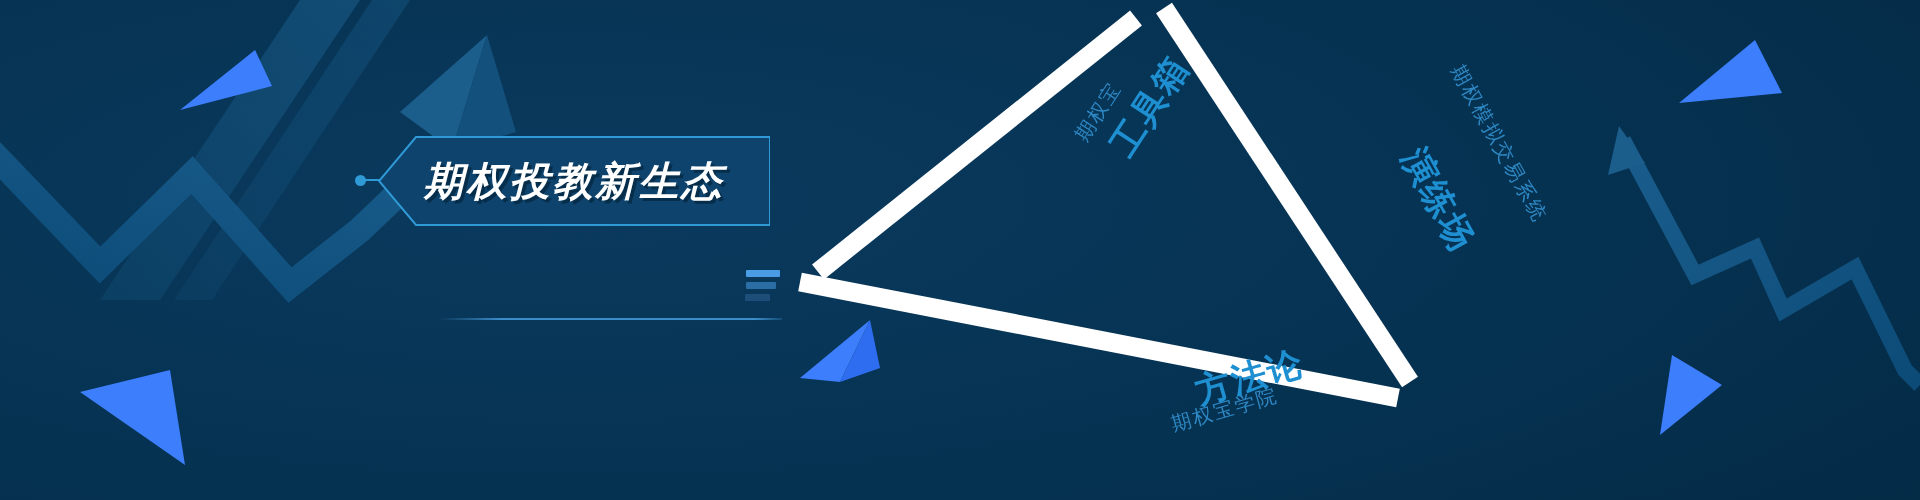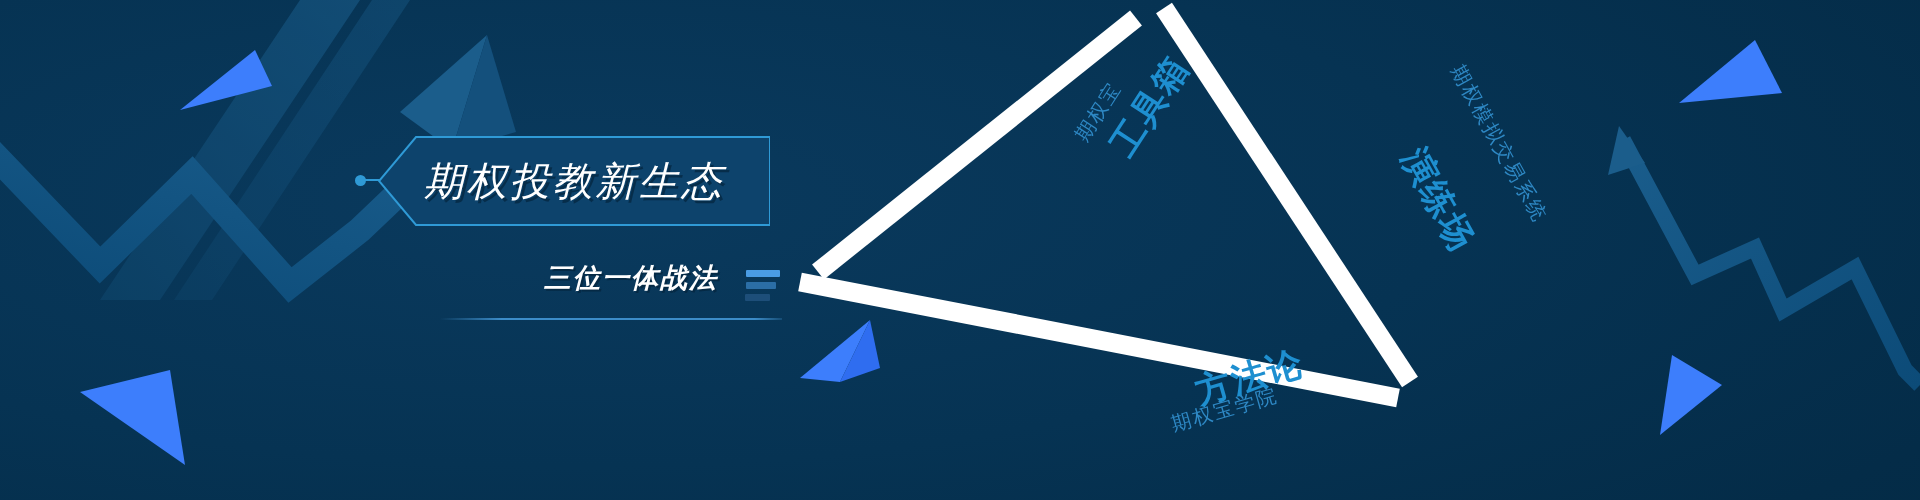--- a/index.html
+++ b/index.html
@@ -9,21 +9,21 @@
     font-family:"Liberation Sans","DejaVu Sans",sans-serif;
   }
   .svgfull{position:absolute;left:0;top:0;}
 
   
   #badge{position:absolute;left:378px;top:136px;width:392px;height:90px;}
   #badge .hexsvg{position:absolute;left:0;top:0;}
   #badge .titletext{
     position:absolute;left:0;top:0;width:392px;height:90px;
     display:flex;align-items:center;justify-content:center;
-    color:#ffffff;font-size:40px;font-weight:normal;font-style:italic;
+    color:#ffffff;font-size:40px;font-weight:bold;font-style:italic;
     letter-spacing:3px;
     text-shadow:3px 3px 0 rgba(2,28,48,.55);
     white-space:nowrap;
   }
   #badge-dot{position:absolute;left:355px;top:175px;width:11px;height:11px;border-radius:50%;background:#2f9ad6;}
   #badge-lead{position:absolute;left:365px;top:179px;width:28px;height:2px;background:#2f9ad6;}
 
   
   #subwrap{position:absolute;left:440px;top:258px;width:340px;height:62px;}
   #subtitle{
@@ -120,21 +120,20 @@
   <div id="badge-lead"></div>
 
   <div id="badge">
     <svg class="hexsvg" width="392" height="90" viewBox="0 0 392 90">
       <polygon points="38,1 392,1 392,89 38,89 1,45" fill="#0d436c" stroke="#2f9ad6" stroke-width="2"></polygon>
     </svg>
     <div class="titletext">期权投教新生态</div>
   </div>
 
   <div id="subwrap">
-    <div id="subtitle">三位一体战法</div>
     <div id="barsicon">
       <i class="b1"></i>
       <i class="b2"></i>
       <i class="b3"></i>
     </div>
   </div>
   <div id="subrule"></div>
 
 </div>
 

